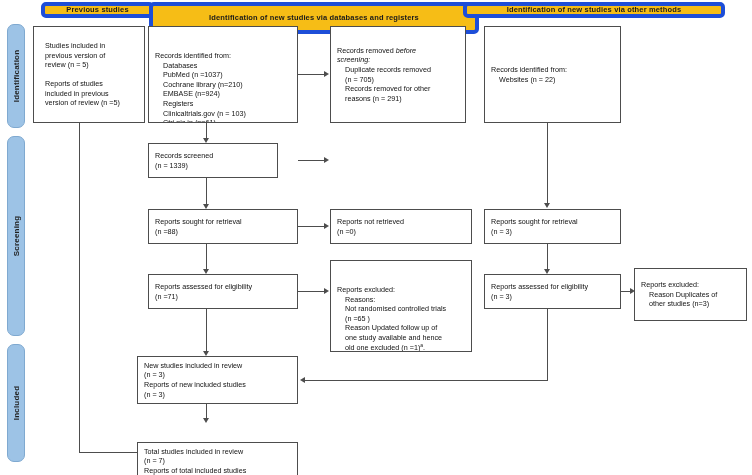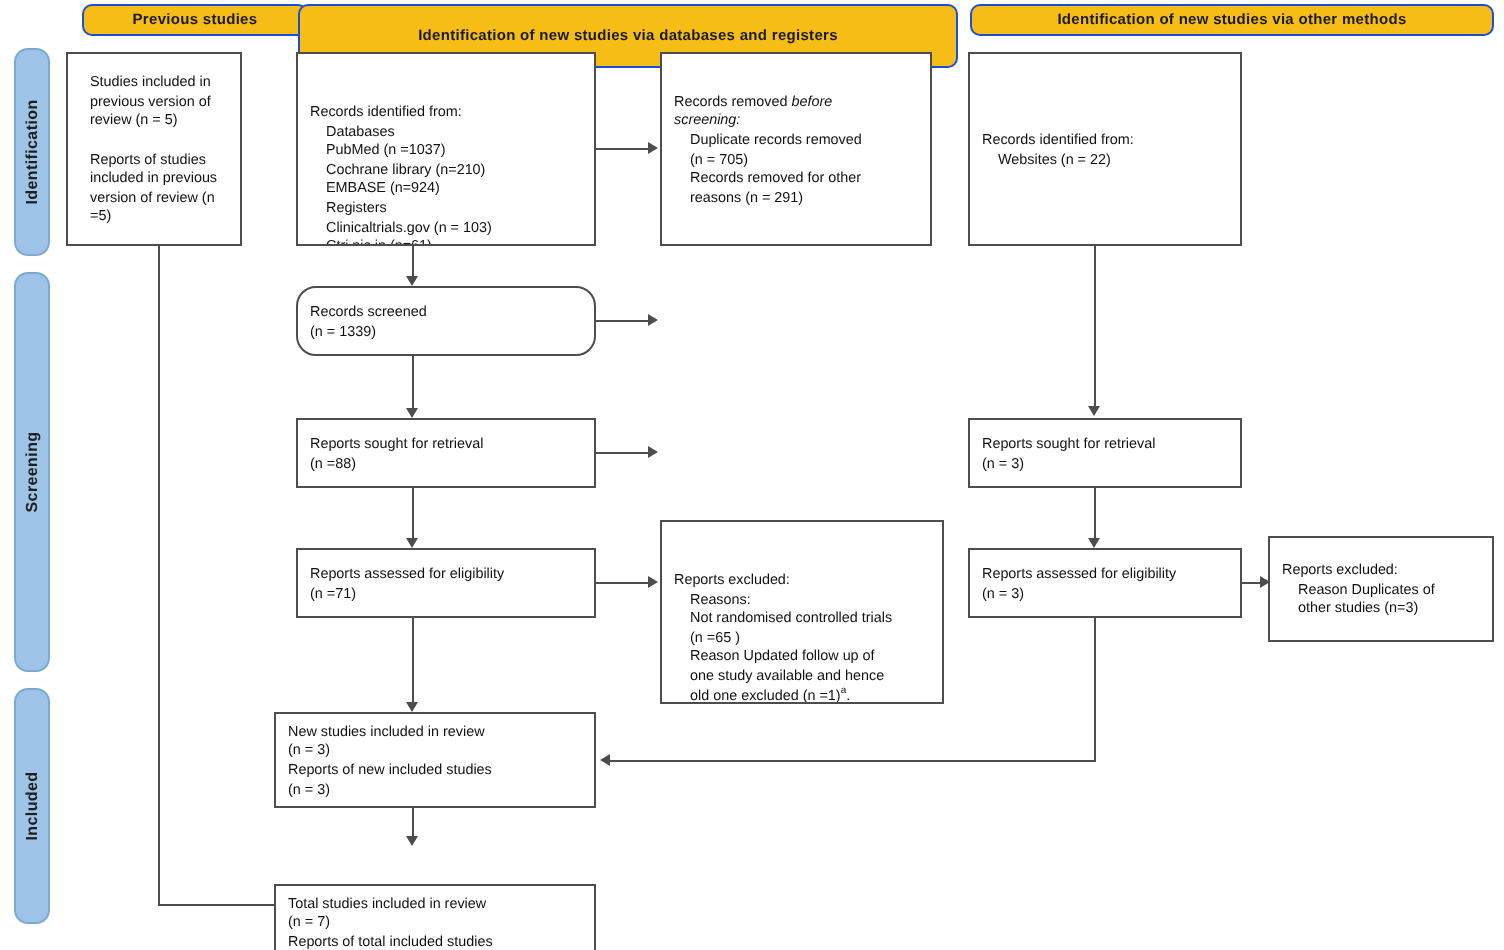--- a/index.html
+++ b/index.html
@@ -12,21 +12,21 @@
     width:752px;
     height:475px;
     background:#ffffff;
     overflow:hidden;
   }
 
   
   .hdr{
     position:absolute;
     background:#f6bd16;
-    border:1px solid #1d4ed8;
+    border:4px solid #1d4ed8;
     border-radius:5px;
     color:#1a1a1a;
     font-weight:bold;
     font-size:7.5px;
     letter-spacing:.15px;
     display:flex;
     align-items:center;
     justify-content:center;
     text-align:center;
     box-sizing:border-box;
@@ -84,35 +84,35 @@
 </style>
 </head>
 <body>
 
 <div id="page">
 
   <div class="hdr" style="left:41px;top:2px;width:113px;height:16px;">Previous studies</div>
 
   <div class="hdr" style="left:149px;top:2px;width:330px;height:32px;">Identification of new studies via databases and registers</div>
 
-  <div class="hdr" style="left:485px;top:2px;width:262px;height:16px;">Identification of new studies via other methods</div>
+  <div class="hdr" style="left:463px;top:2px;width:262px;height:16px;">Identification of new studies via other methods</div>
 
   <div class="stage" style="left:7px;top:24px;width:18px;height:104px;">
     <span>Identification</span>
   </div>
 
   <div class="stage" style="left:7px;top:136px;width:18px;height:200px;">
     <span>Screening</span>
   </div>
 
   <div class="stage" style="left:7px;top:344px;width:18px;height:118px;">
     <span>Included</span>
   </div>
 
-  <div class="box vc" style="left:33px;top:26px;width:88px;height:97px;padding-left:11px;">
+  <div class="box vc" style="left:33px;top:26px;width:112px;height:97px;padding-left:11px;">
     <div class="txt">Studies included in
 previous version of
 review (n = 5)
 
 Reports of studies
 included in previous
 version of review (n =5)</div>
   </div>
 
   <div class="ln lnv" style="left:79px;top:123px;height:329px;"></div>
@@ -138,37 +138,41 @@
     Records removed for other
     reasons (n = 291)</span></div>
   </div>
 
   <div class="ln lnh" style="left:298px;top:74px;width:26px;"></div>
   <div class="arw rt" style="left:324px;top:70.5px;"></div>
 
   <div class="ln lnv" style="left:206px;top:123px;height:17px;"></div>
   <div class="arw dn" style="left:202.5px;top:138px;"></div>
 
-  <div class="box vc" style="left:148px;top:143px;width:150px;height:35px;border-radius:10px;">
+  <div class="box vc" style="left:148px;top:143px;width:130px;height:35px;">
     <div class="txt">Records screened
 (n = 1339)</div>
   </div>
 
 
   <div class="ln lnh" style="left:298px;top:160px;width:26px;"></div>
   <div class="arw rt" style="left:324px;top:156.5px;"></div>
 
   <div class="ln lnv" style="left:206px;top:178px;height:28px;"></div>
   <div class="arw dn" style="left:202.5px;top:204px;"></div>
 
   <div class="box vc" style="left:148px;top:209px;width:150px;height:35px;">
     <div class="txt">Reports sought for retrieval
 (n =88)</div>
   </div>
 
+  <div class="box vc" style="left:330px;top:209px;width:142px;height:35px;">
+    <div class="txt">Reports not retrieved
+(n =0)</div>
+  </div>
 
   <div class="ln lnh" style="left:298px;top:226px;width:26px;"></div>
   <div class="arw rt" style="left:324px;top:222.5px;"></div>
 
   <div class="ln lnv" style="left:206px;top:244px;height:27px;"></div>
   <div class="arw dn" style="left:202.5px;top:269px;"></div>
 
   <div class="box vc" style="left:148px;top:274px;width:150px;height:35px;">
     <div class="txt">Reports assessed for eligibility
 (n =71)</div>

